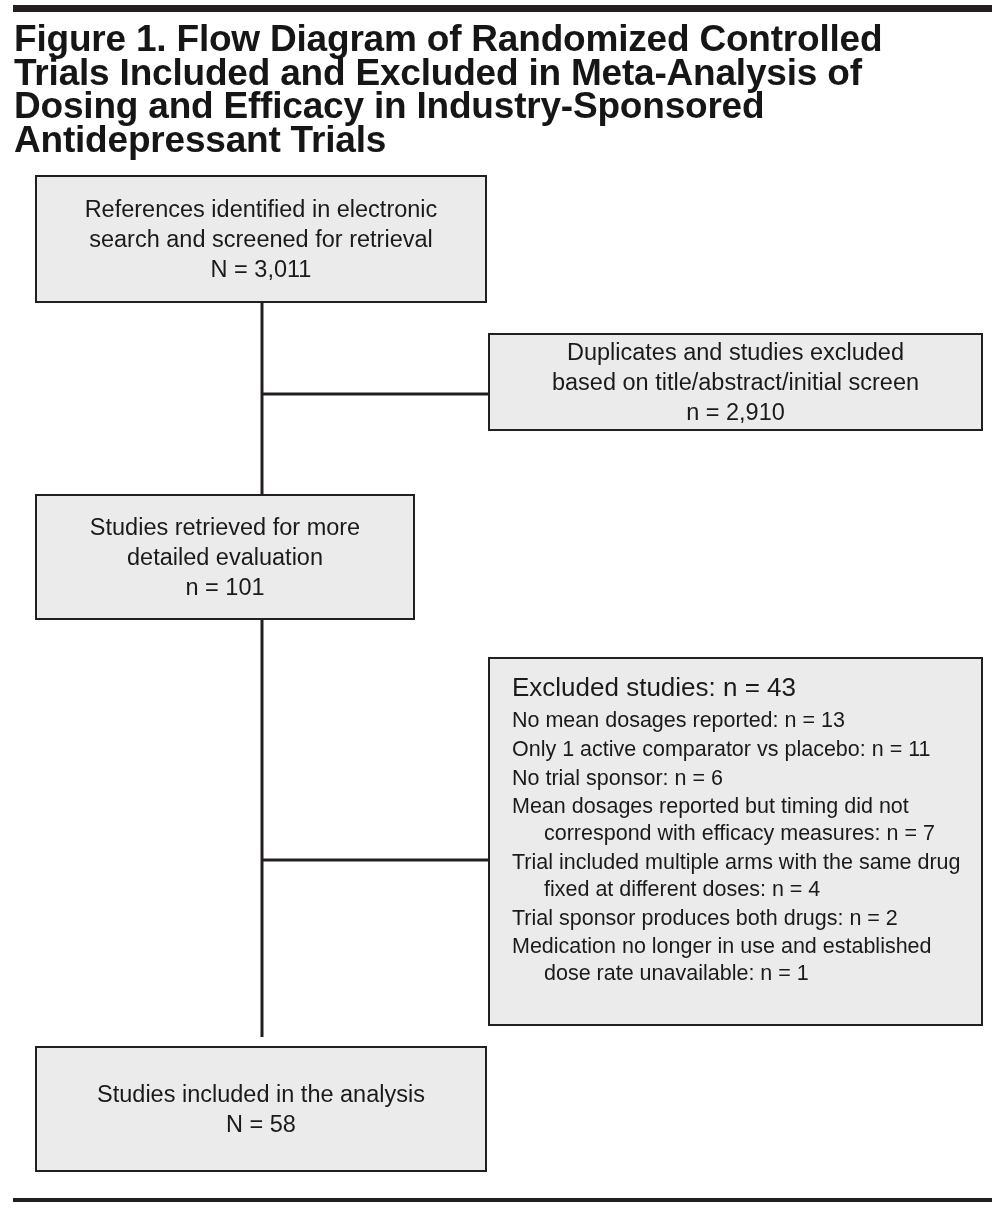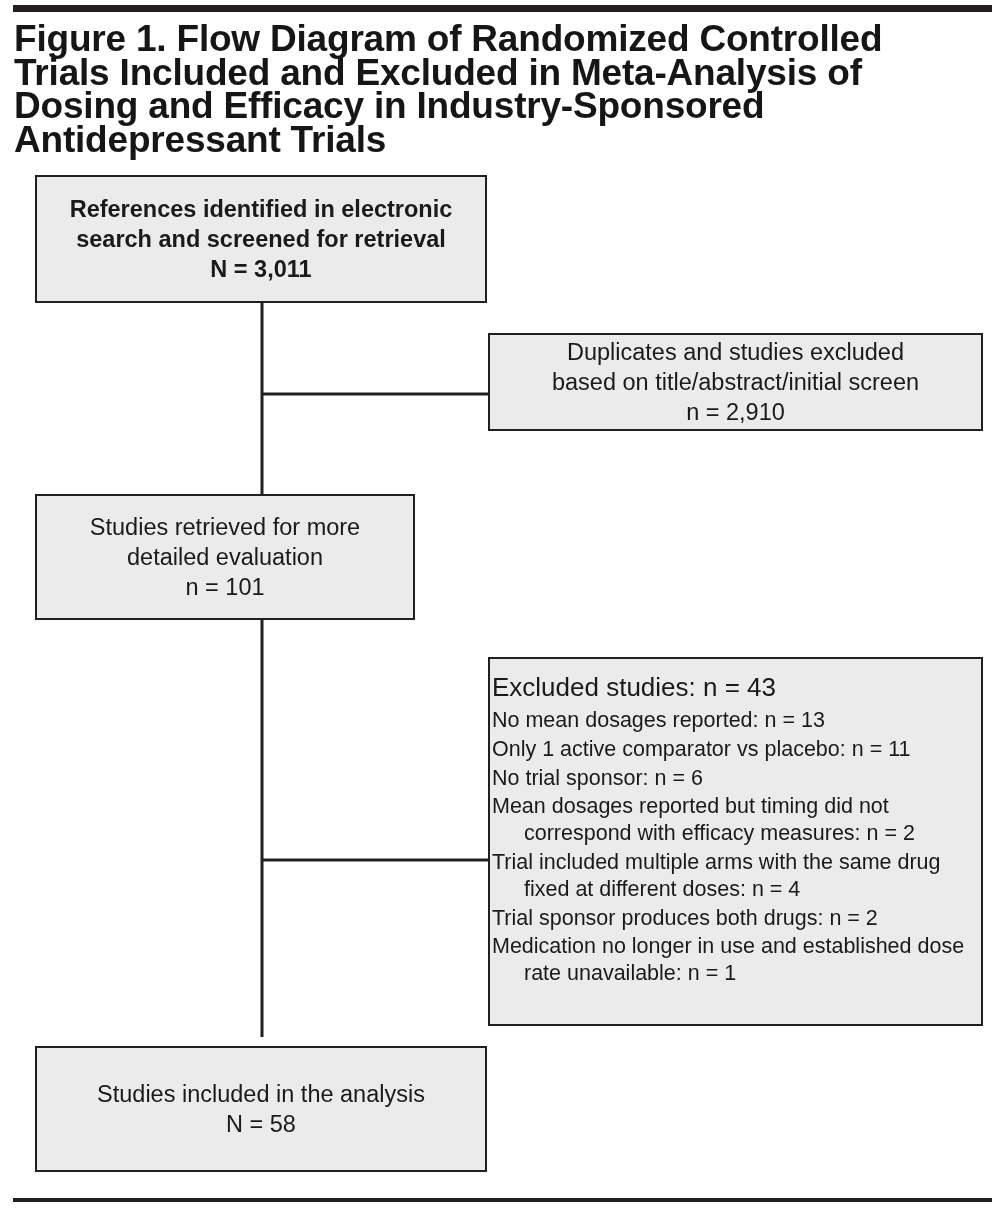--- a/index.html
+++ b/index.html
@@ -80,21 +80,20 @@
     color: #1a1a1a;
     white-space: pre-wrap;
   }
 
   
   #box-references {
     left: 35px;
     top: 175px;
     width: 452px;
     height: 128px;
-    font-weight: bold;
   }
   #box-retrieved {
     left: 35px;
     top: 494px;
     width: 380px;
     height: 126px;
   }
   #box-included {
     left: 35px;
     top: 1037px;
@@ -110,21 +109,21 @@
     width: 495px;
     height: 98px;
     text-align: center;
   }
   #box-excluded {
     left: 488px;
     top: 657px;
     width: 495px;
     height: 369px;
     justify-content: flex-start;
-    padding: 11px 14px 0 2px;
+    padding: 11px 14px 0 22px;
     text-align: left;
   }
 
   
   #excluded-heading {
     font-size: 26px;
     line-height: 34px;
     color: #1a1a1a;
     margin-bottom: 1px;
   }
@@ -174,21 +173,21 @@
     <div class="box-line">detailed evaluation</div>
     <div class="box-line">n = 101</div>
   </div>
 
   <div class="flow-box" id="box-excluded">
     <div id="excluded-heading">Excluded studies: n = 43</div>
     <div id="excluded-list">
         <div class="excluded-item">No mean dosages reported: n = 13</div>
         <div class="excluded-item">Only 1 active comparator vs placebo: n = 11</div>
         <div class="excluded-item">No trial sponsor: n = 6</div>
-        <div class="excluded-item">Mean dosages reported but timing did not correspond with efficacy measures: n = 2</div>
+        <div class="excluded-item">Mean dosages reported but timing did not correspond with efficacy measures: n = 7</div>
         <div class="excluded-item">Trial included multiple arms with the same drug fixed at different doses: n = 4</div>
         <div class="excluded-item">Trial sponsor produces both drugs: n = 2</div>
         <div class="excluded-item">Medication no longer in use and established dose rate unavailable: n = 1</div>
       </div>
   </div>
 
   <div class="flow-box centered" id="box-included">
     <div class="box-line">Studies included in the analysis</div>
     <div class="box-line">N = 58</div>
   </div>

